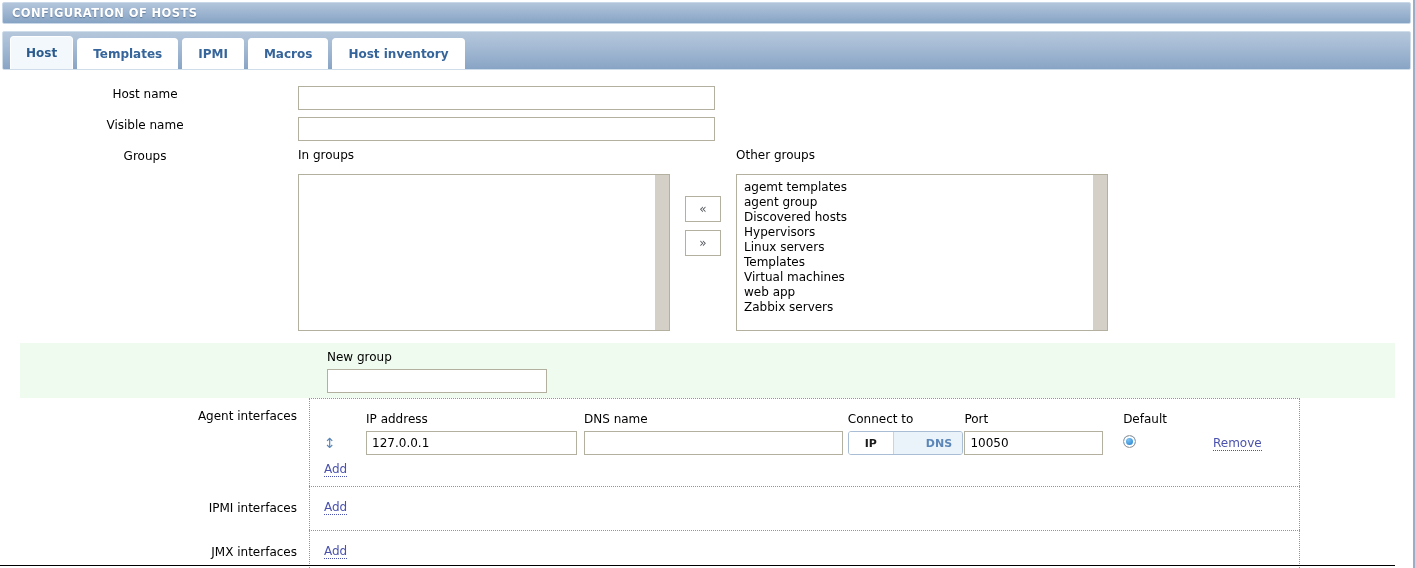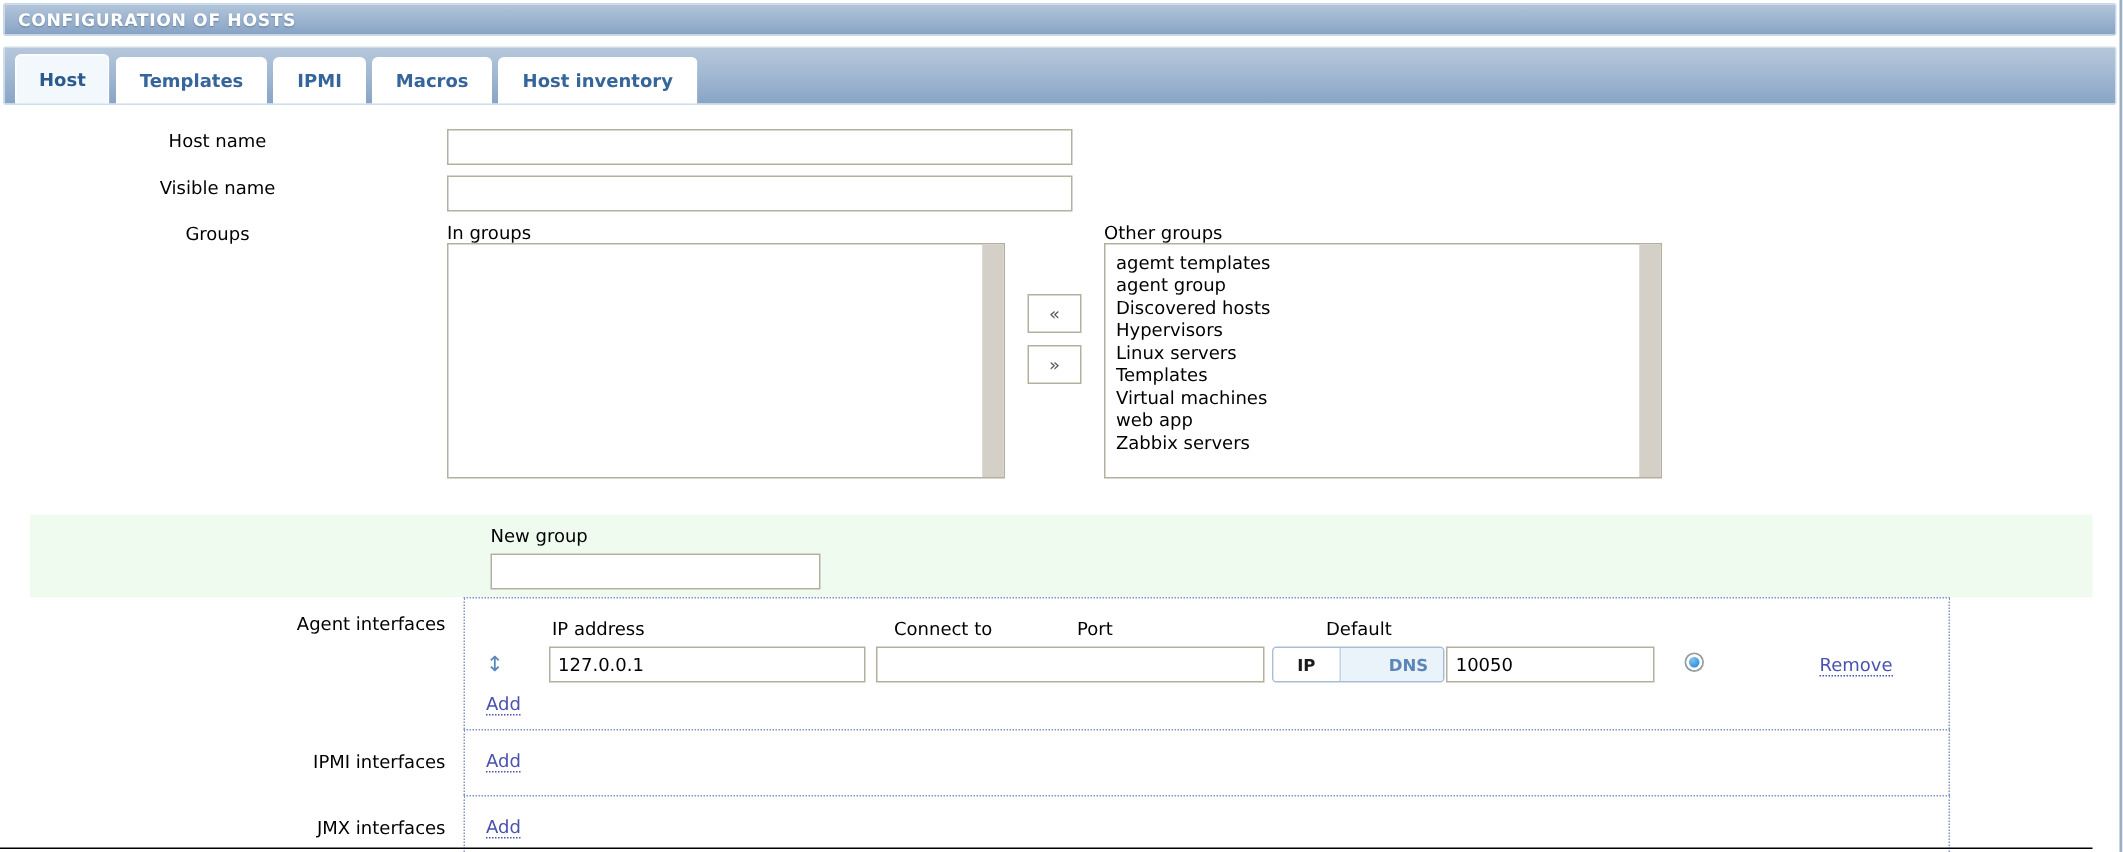--- a/index.html
+++ b/index.html
@@ -117,21 +117,21 @@
   .name-input { width: 417px; }
 
   
   .groups-wrap {
     display: flex;
     align-items: flex-start;
   }
   .listbox-block { }
   .listbox-cap {
     font-size: 12px;
-    margin-bottom: 0;
+    margin-bottom: 12px;
     line-height: 14px;
   }
   .listbox {
     width: 372px;
     height: 157px;
     border: 1px solid #b4b0a0;
     background: #ffffff;
     position: relative;
     overflow: hidden;
   }
@@ -398,20 +398,21 @@
   </div>
 
   <div class="iface-panel">
 
     <div class="iface-box">
       <div class="agent-label">Agent interfaces</div>
 
       <div class="iface-head">
         <div class="c-handle"></div>
         <div class="c-ip ih">IP address</div>
+        <div class="c-dns ih">DNS name</div>
         <div class="c-conn ih">Connect to</div>
         <div class="c-port ih">Port</div>
         <div class="c-def ih">Default</div>
         <div class="c-rem"></div>
       </div>
 
       <div class="iface-line">
         <div class="c-handle">
           <span class="drag-icon">↕</span>
         </div>

